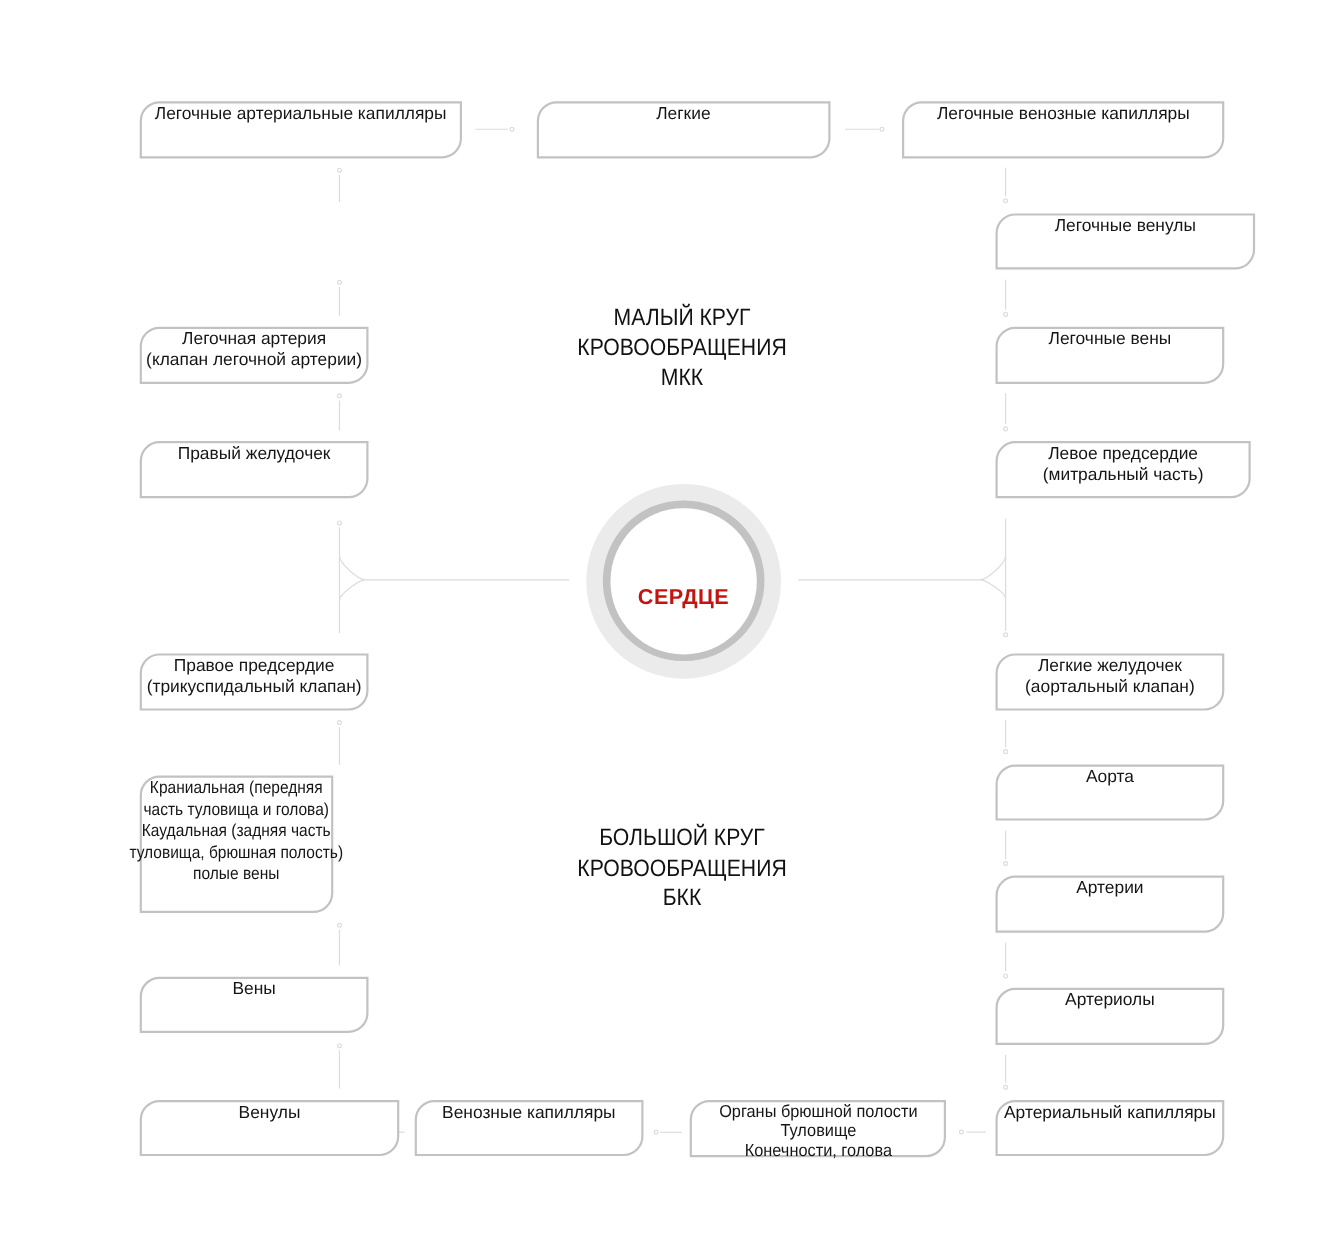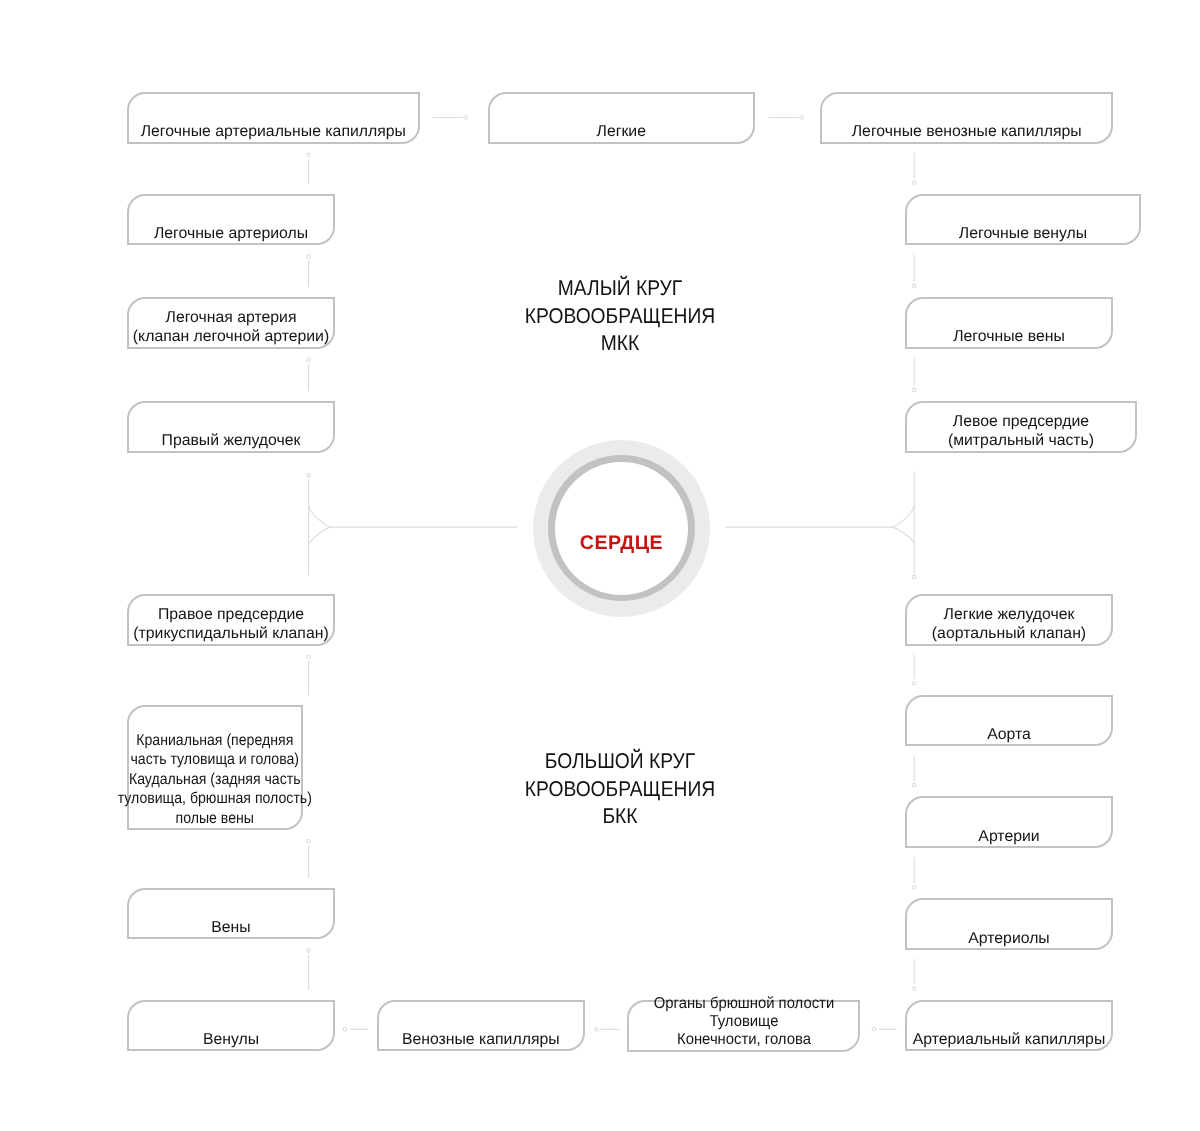--- a/index.html
+++ b/index.html
@@ -7,21 +7,21 @@
   body{width:1200px;height:1131px;overflow:hidden;
        font-family:"Liberation Sans",sans-serif;
        -webkit-font-smoothing:antialiased;
        text-rendering:geometricPrecision;}
   #stage{position:relative;width:1200px;height:1131px;background:#fff;
          filter:blur(0px);}
   svg#wires{position:absolute;left:0;top:0;}
   .node{position:absolute;box-sizing:border-box;background:#ffffff;
         border:2px solid #c2c2c2;
         border-radius:18px 0 18px 0;
-        display:flex;align-items:flex-end;justify-content:center;}
+        display:flex;align-items:flex-start;justify-content:center;}
   .node .txt{font-size:15.8px;line-height:19.3px;color:#151515;text-align:center;
              white-space:nowrap;opacity:0.999;}
   .section{position:absolute;text-align:center;
            font-size:21.4px;line-height:27.7px;letter-spacing:0px;color:#121212;white-space:nowrap;
            transform:translateX(-50%) scaleX(0.9);transform-origin:50% 0;}
   .hubwrap{position:absolute;}
   .hubcircle{position:absolute;border-radius:50%;}
   .hublabel{position:absolute;left:0;right:0;text-align:center;filter:blur(0px);
             font-weight:bold;font-size:19.6px;letter-spacing:0.45px;}
 </style>
@@ -101,25 +101,20 @@
 <div class="node" style="left:487.5px;top:91.75px;width:267.5px;height:51.75px">
   <div class="txt">
     <div>Легкие</div>
   </div>
 </div>
 <div class="node" style="left:820.4px;top:91.75px;width:292.6px;height:51.75px">
   <div class="txt">
     <div>Легочные венозные капилляры</div>
   </div>
 </div>
-<div class="node" style="left:127px;top:193.7px;width:208px;height:51.7px">
-  <div class="txt">
-    <div>Легочные артериолы</div>
-  </div>
-</div>
 <div class="node" style="left:905px;top:193.7px;width:236px;height:51.7px">
   <div class="txt">
     <div>Легочные венулы</div>
   </div>
 </div>
 <div class="node" style="left:127px;top:297px;width:208px;height:51.6px">
   <div class="txt">
     <div>Легочная артерия</div>
     <div>(клапан легочной артерии)</div>
   </div>
@@ -174,21 +169,21 @@
 <div class="node" style="left:905px;top:796.3px;width:208px;height:51.7px">
   <div class="txt">
     <div>Артерии</div>
   </div>
 </div>
 <div class="node" style="left:905px;top:898.4px;width:208px;height:51.7px">
   <div class="txt">
     <div>Артериолы</div>
   </div>
 </div>
-<div class="node" style="left:127px;top:999.7px;width:208px;height:51.7px">
+<div class="node" style="left:127px;top:999.7px;width:236px;height:51.7px">
   <div class="txt">
     <div>Венулы</div>
   </div>
 </div>
 <div class="node" style="left:376.7px;top:999.7px;width:208.1px;height:51.7px">
   <div class="txt">
     <div>Венозные капилляры</div>
   </div>
 </div>
 <div class="node" style="left:627px;top:999.6px;width:233px;height:52.1px">

